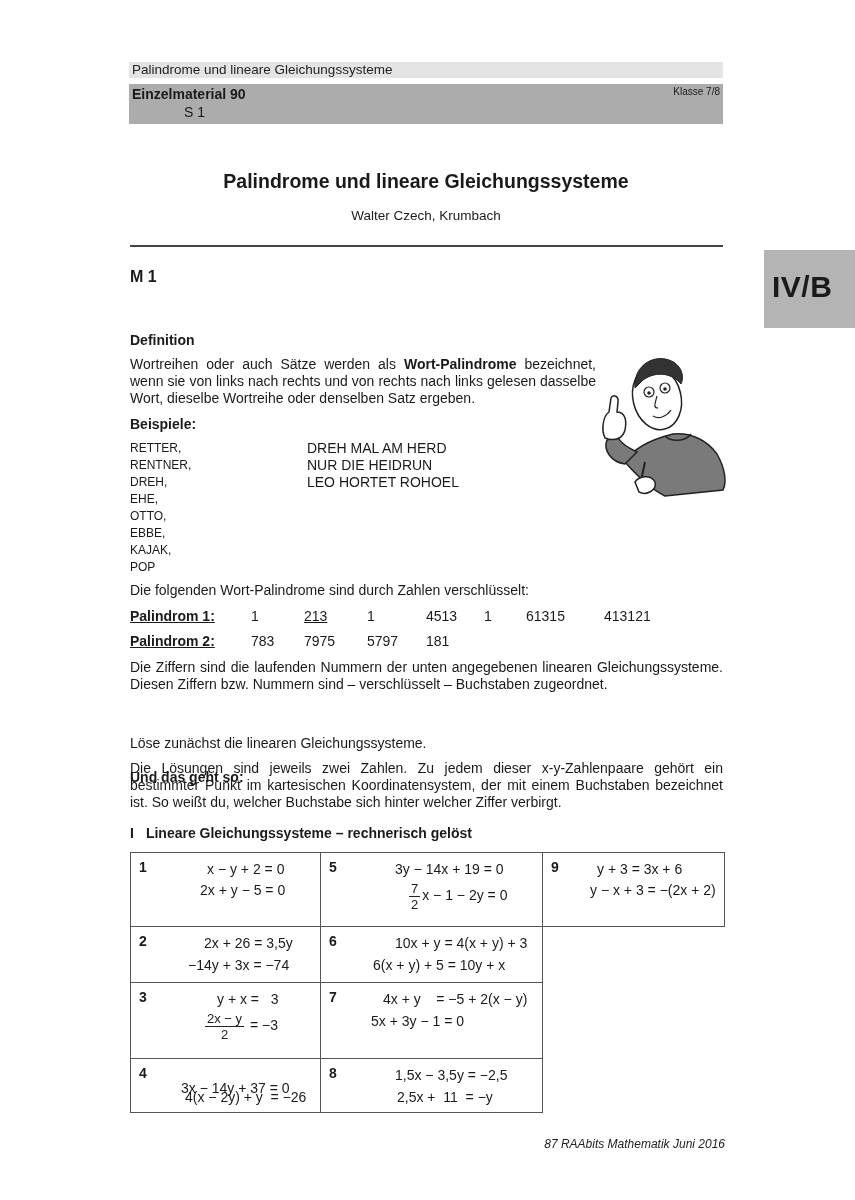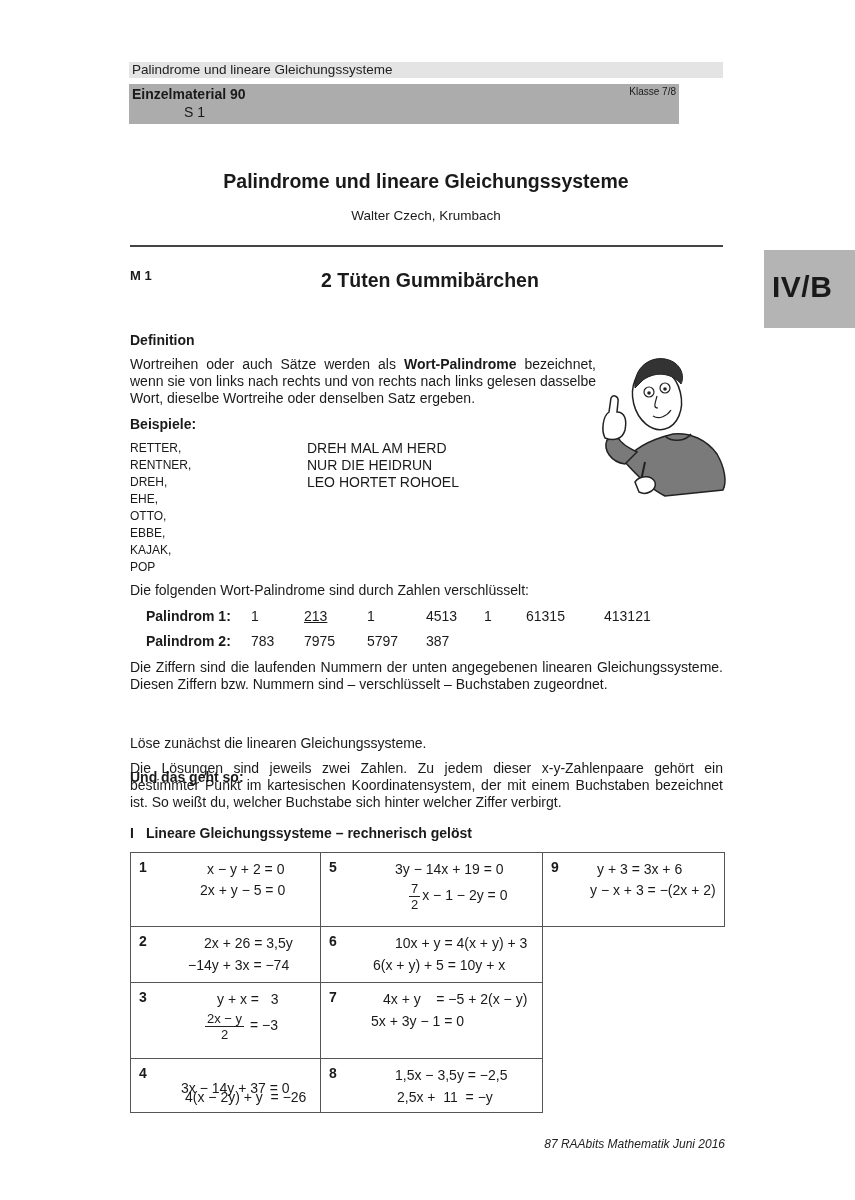--- a/index.html
+++ b/index.html
@@ -1,44 +1,44 @@
 <!DOCTYPE html>
 <html><head>
 <meta charset="utf-8">
 <style>
   * { box-sizing: border-box; margin: 0; padding: 0; }
   html, body { width: 855px; height: 1200px; background: #ffffff; overflow: hidden; }
   body { position: relative; font-family: "Liberation Sans", "DejaVu Sans", sans-serif; color: #1a1a1a; }
 
   .topbar { position: absolute; left: 129px; top: 62px; width: 594px; height: 16px; background: #e4e4e4; font-size: 13.5px; line-height: 16px; padding-left: 3px; color: #222; }
-  .headbar { position: absolute; left: 129px; top: 84px; width: 550px; height: 40px; background: #acacac; }
+  .headbar { position: absolute; left: 129px; top: 84px; width: 594px; height: 40px; background: #acacac; }
   .headbar .einzel { position: absolute; left: 3px; top: 2px; font-size: 14px; font-weight: bold; }
   .headbar .s1 { position: absolute; left: 55px; top: 20px; font-size: 14px; }
   .headbar .klasse { position: absolute; right: 3px; top: 2px; font-size: 10px; }
 
   .title { position: absolute; left: 129px; width: 594px; top: 170px; text-align: center; font-size: 19.5px; font-weight: bold; }
   .author { position: absolute; left: 129px; width: 594px; top: 208px; text-align: center; font-size: 13.5px; }
   .rule { position: absolute; left: 130px; width: 593px; top: 245px; height: 1.5px; background: #444; }
 
   .sidetab { position: absolute; left: 764px; top: 250px; width: 91px; height: 78px; background: #b4b4b4; }
   .sidetab span { position: absolute; left: 8px; top: 20px; font-size: 30px; font-weight: bold; letter-spacing: 0.5px; }
 
-  .m1 { position: absolute; left: 130px; top: 268px; font-size: 13px; font-weight: bold; text-align: right; }
+  .m1 { position: absolute; left: 130px; top: 268px; font-size: 16px; font-weight: bold; text-align: right; }
   .m1-title { position: absolute; left: 200px; width: 460px; top: 268px; text-align: center; font-size: 19.5px; font-weight: bold; line-height: 25px; }
 
   .p { position: absolute; left: 130px; width: 593px; font-size: 14px; line-height: 17px; }
   .bold { font-weight: bold; }
   .justify { text-align: justify; text-align-last: left; }
   .narrow { width: 466px; }
 
   .examples { position: absolute; left: 130px; top: 440px; font-size: 12px; line-height: 17px; }
   .examples2 { position: absolute; left: 307px; top: 440px; font-size: 14px; line-height: 17px; }
 
   .code-row { position: absolute; left: 130px; font-size: 14px; height: 17px; }
-  .code-row .lbl { position: absolute; left: 16px; font-weight: bold; white-space: nowrap; }
+  .code-row .lbl { position: absolute; left: 0; font-weight: bold; text-decoration: underline; white-space: nowrap; }
   .code-row .num { position: absolute; white-space: nowrap; }
 
   .figure { position: absolute; left: 595px; top: 350px; width: 135px; height: 152px; }
 
   table.eq { position: absolute; left: 130px; top: 852px; border-collapse: collapse; font-size: 14px; }
   table.eq td { border: 1.5px solid #555; vertical-align: top; position: relative; padding: 0; }
   table.eq td.empty { border: none; }
   .cell { position: relative; }
   .cell .n { position: absolute; left: 8px; top: 6px; font-weight: bold; font-size: 14px; }
   .cell .ln { position: absolute; white-space: nowrap; font-size: 14px; }
@@ -61,21 +61,20 @@
 <div class="sidetab">
     <span>IV/B</span>
   </div>
 
 <div class="title">Palindrome und lineare Gleichungssysteme</div>
 <div class="author">Walter Czech, Krumbach</div>
 <div class="rule"></div>
 
 <div class="m1">M 1</div>
 <div class="m1-title">
-  <div>2 Tüten Gummibärchen</div>
 </div>
 
 <div class="p bold" style="top:332px;">Definition</div>
 <div class="p justify narrow" style="top:356px;">
   <span>Wortreihen oder auch Sätze werden als </span><span class="bold">Wort-Palindrome</span><span> bezeichnet, wenn sie von links nach rechts und von rechts nach links gelesen dasselbe Wort, dieselbe Wortreihe oder denselben Satz ergeben.</span>
 </div>
 
 <div class="p bold" style="top:416px;">Beispiele:</div>
 <div class="examples">
   <div>RETTER,</div>
@@ -129,21 +128,21 @@
   <span class="num" style="left:296px;">4513</span>
   <span class="num" style="left:354px;">1</span>
   <span class="num" style="left:396px;">61315</span>
   <span class="num" style="left:474px;">413121</span>
 </div>
 <div class="code-row" style="top:633px;">
   <span class="lbl">Palindrom 2:</span>
   <span class="num" style="left:121px;">783</span>
   <span class="num" style="left:174px;">7975</span>
   <span class="num" style="left:237px;">5797</span>
-  <span class="num" style="left:296px;">387</span>
+  <span class="num" style="left:296px;">181</span>
 </div>
 
 <div class="p justify" style="top:659px;">Die Ziffern sind die laufenden Nummern der unten angegebenen linearen Gleichungssysteme. Diesen Ziffern bzw. Nummern sind – verschlüsselt – Buchstaben zugeordnet.</div>
 
 <div class="p bold" style="top:729px;margin-top:40px;">Und das geht so:</div>
 <div class="p" style="top:735px;">Löse zunächst die linearen Gleichungssysteme.</div>
 <div class="p justify" style="top:760px;">Die Lösungen sind jeweils zwei Zahlen. Zu jedem dieser x-y-Zahlenpaare gehört ein bestimmter Punkt im kartesischen Koordinatensystem, der mit einem Buchstaben bezeichnet ist. So weißt du, welcher Buchstabe sich hinter welcher Ziffer verbirgt.</div>
 
 <div class="p bold" style="top:825px;">
   <span>I</span><span style="display:inline-block;width:12px;"></span><span>Lineare Gleichungssysteme – rechnerisch gelöst</span>

